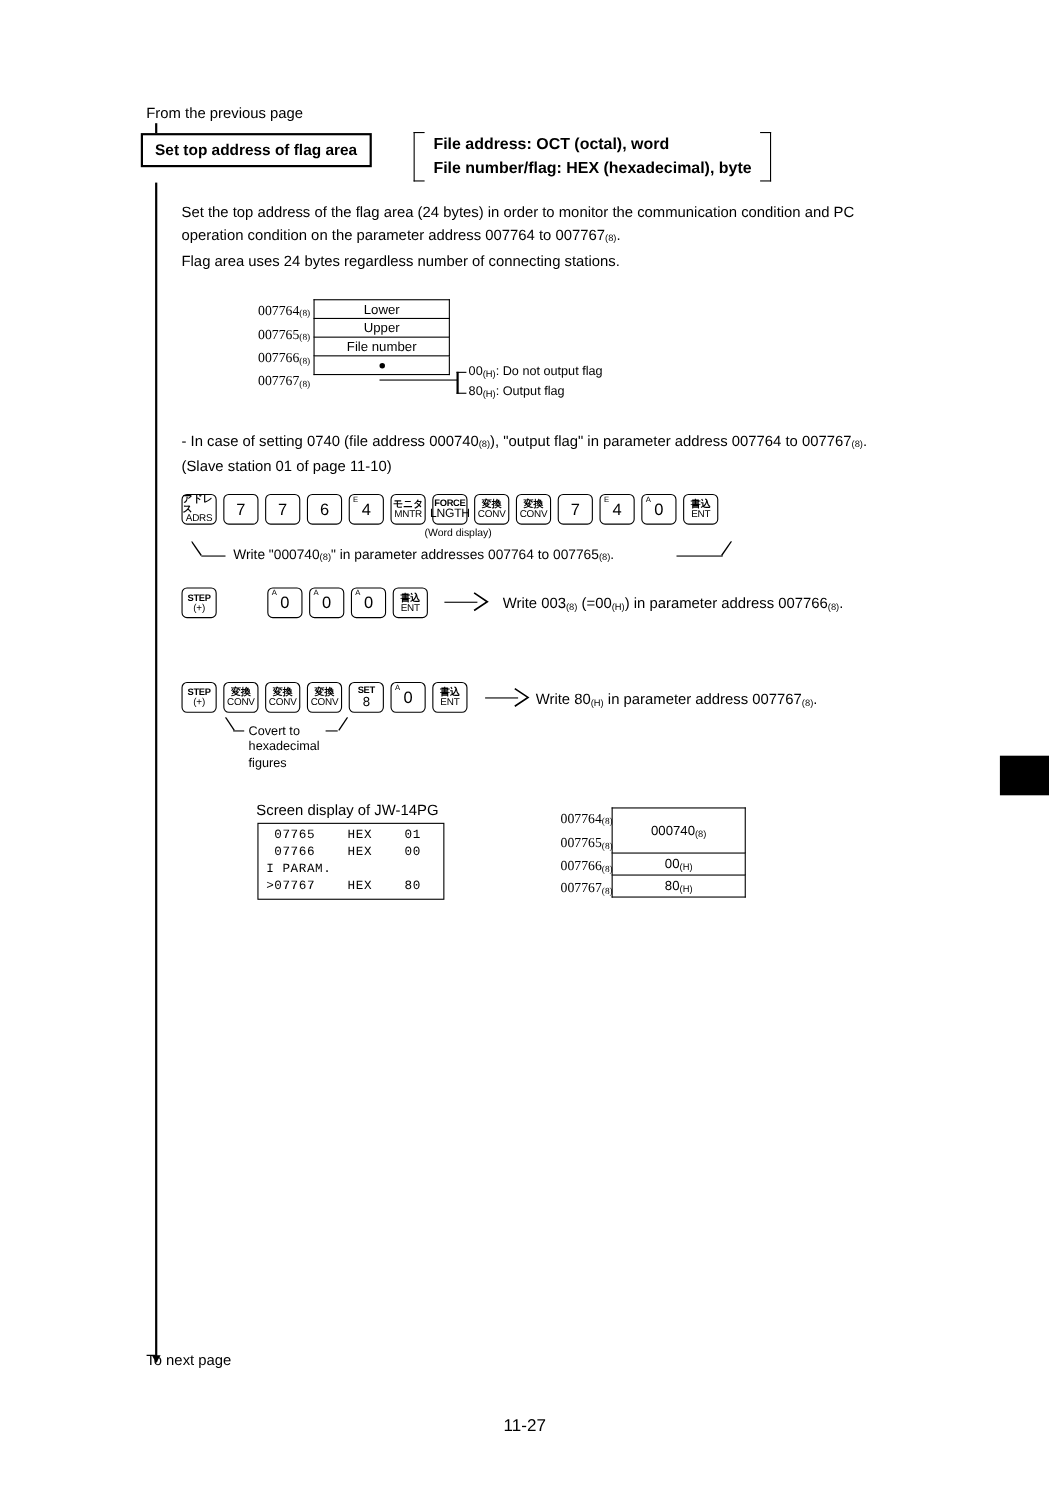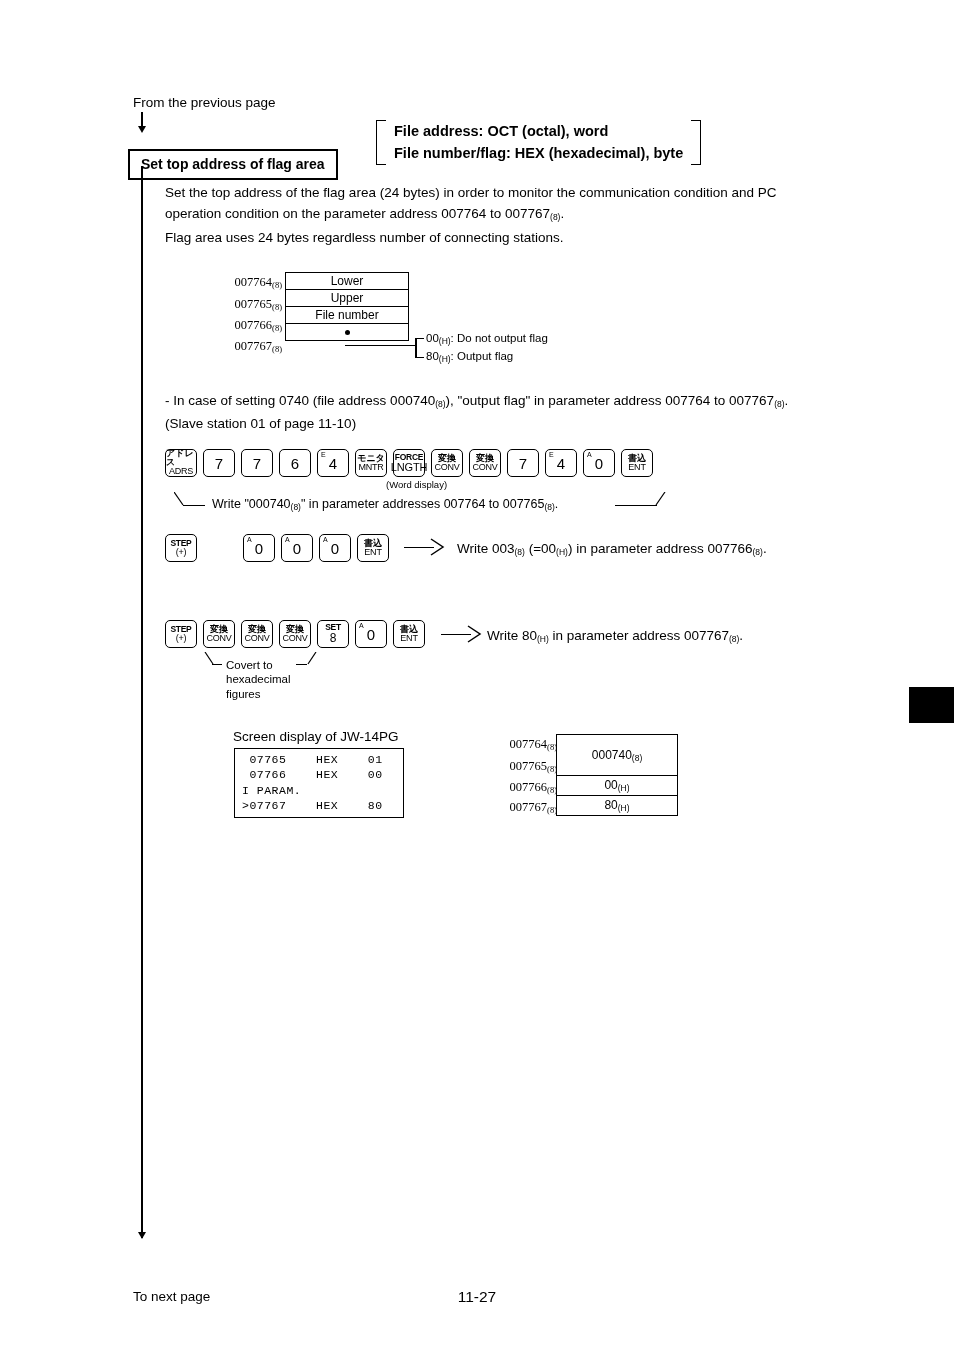--- a/index.html
+++ b/index.html
@@ -169,21 +169,21 @@
 </head>
 <body>
 
 <div id="page">
 
   <div class="abs txt" style="left:133px; top:94px;">From the previous page</div>
 
   <div class="vline" style="left:141px; top:112px; height:19px;"></div>
   <div class="arrowhead-down" style="left:137.5px; top:126px;"></div>
 
-  <div class="abs" id="heading-box" style="left:128px; top:149px;">
+  <div class="abs" id="heading-box" style="left:128px; top:121px;">
     <span>Set top address of flag area</span>
   </div>
 
   <div class="abs" id="note-block" style="left:376px; top:120px;">
     <div class="brk brk-l"></div>
     <div class="note-lines">
       <div>File address: OCT (octal), word</div>
       <div>File number/flag: HEX (hexadecimal), byte</div>
     </div>
     <div class="brk brk-r"></div>
@@ -452,17 +452,17 @@
     <tr>
       <td class="cell" style="height:19px;">
         <span>80</span><span class="sub">(H)</span>
       </td>
     </tr>
   </tbody>
     </table>
 
   <div class="abs" id="edge-tab" style="left:909px; top:687px; width:46px; height:36px;"></div>
 
-  <div class="abs txt" style="left:133px; top:1288px;">To next page</div>
+  <div class="abs txt" style="left:133px; top:1228px;">To next page</div>
 
   <div class="abs" id="page-number" style="left:0px; top:1288px; width:954px;">11-27</div>
 
 </div>
 
 </body></html>

